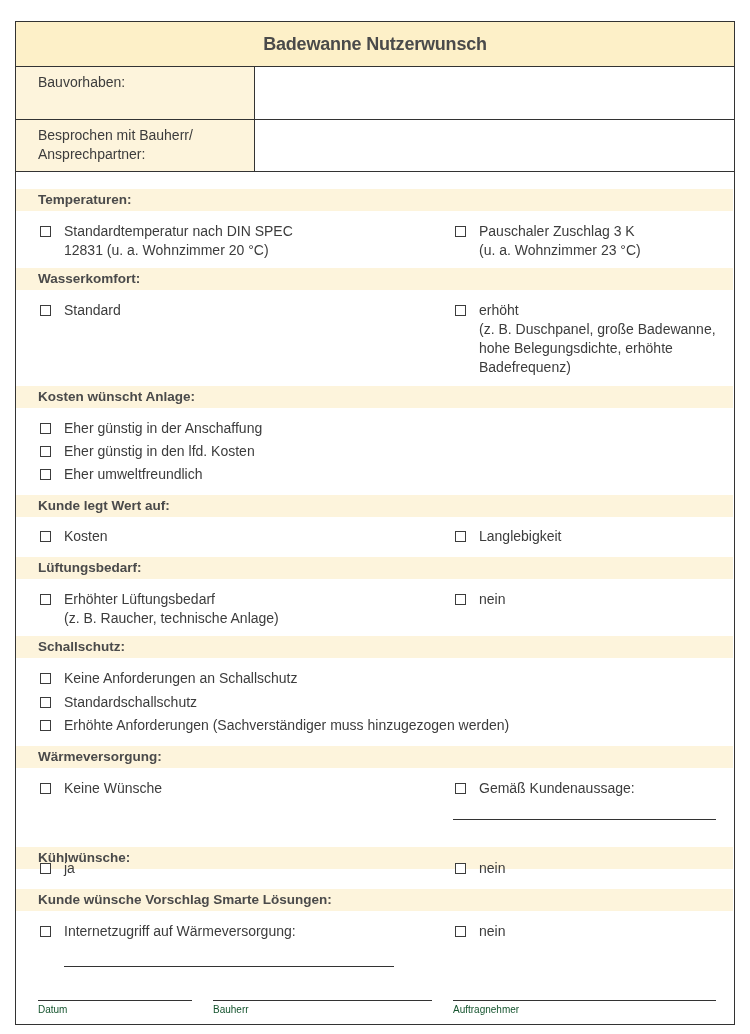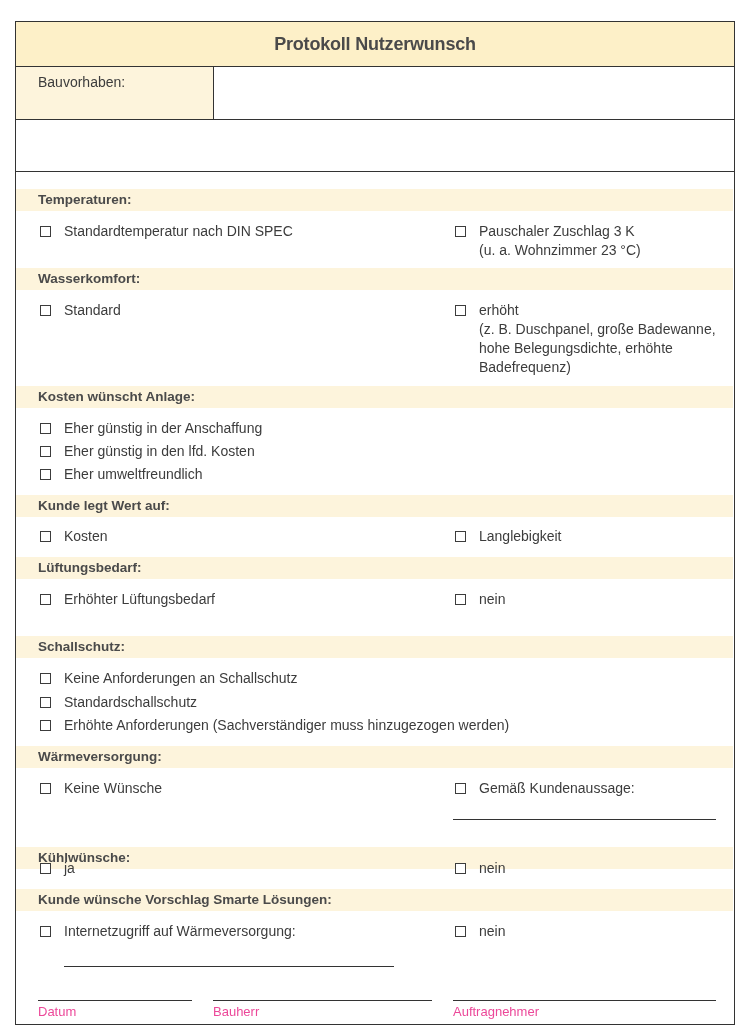--- a/index.html
+++ b/index.html
@@ -2,50 +2,54 @@
 <html><head>
 <meta charset="utf-8">
 <style>
   html, body { margin:0; padding:0; background:#ffffff; }
   body { width:750px; height:1034px; position:relative; font-family:"Liberation Sans", sans-serif; color:#3c3c3c; }
   .frame { position:absolute; left:15px; top:21px; width:720px; height:1004px; border:1.5px solid #333; box-sizing:border-box; background:#fff; }
   .title-bar { height:44px; background:#fdf0c8; border-bottom:1.5px solid #333; display:flex; align-items:center; justify-content:center; font-family:"Liberation Sans", sans-serif; font-weight:bold; font-size:18px; color:#4a4a4a; letter-spacing:-0.2px; }
   .info-row { display:flex; border-bottom:1.5px solid #333; box-sizing:border-box; }
   .info-row.r1 { height:53px; }
   .info-row.r2 { height:52px; }
-  .info-label { width:198px; background:#fdf4dc; border-right:1.5px solid #333; box-sizing:border-box; padding:6px 0 0 22px; font-size:14px; line-height:19px; color:#3c3c3c; }
+  .info-label { width:239px; background:#fdf4dc; border-right:1.5px solid #333; box-sizing:border-box; padding:6px 0 0 22px; font-size:14px; line-height:19px; color:#3c3c3c; }
   .info-value { flex:1; }
   .body-area { position:relative; }
   .section-head { position:absolute; left:0; width:717px; height:22px; background:#fdf4dc; font-weight:bold; font-size:13.5px; color:#4a4a4a; padding-left:22px; line-height:22px; box-sizing:border-box; }
   .opt { position:absolute; font-size:14px; line-height:19px; color:#3c3c3c; }
   .cb { position:absolute; width:9px; height:9px; border:1.3px solid #3c3c3c; background:#fff; }
   .opt .txt { position:absolute; left:26px; top:0; white-space:nowrap; }
   .line { position:absolute; height:0; border-top:1.3px solid #333; }
-  .sig-label { position:absolute; font-size:13px; color:#ec4899; }
+  .sig-label { position:absolute; font-size:10px; color:#14532d; }
 </style>
 </head>
 <body>
 
 <div class="frame">
-  <div class="title-bar">Protokoll Nutzerwunsch</div>
+  <div class="title-bar">Badewanne Nutzerwunsch</div>
 
   <div class="info-row r1">
     <div class="info-label">Bauvorhaben:</div>
     <div class="info-value"></div>
   </div>
   <div class="info-row r2">
+    <div class="info-label">
+      <div>Besprochen mit Bauherr/</div>
+      <div>Ansprechpartner:</div>
+    </div>
     <div class="info-value"></div>
   </div>
 
   <div class="body-area">
 
     <div class="section-head" style="top:17px">Temperaturen:</div>
     <div class="opt" style="left:22px; top:50px">
       <span class="cb" style="left:2px; top:4px"></span>
-      <span class="txt"><span>Standardtemperatur nach DIN SPEC</span><br></span>
+      <span class="txt"><span>Standardtemperatur nach DIN SPEC</span><br><span>12831 (u. a. Wohnzimmer 20 °C)</span></span>
     </div>
     <div class="opt" style="left:437px; top:50px">
       <span class="cb" style="left:2px; top:4px"></span>
       <span class="txt"><span>Pauschaler Zuschlag 3 K</span><br><span>(u. a. Wohnzimmer 23 °C)</span></span>
     </div>
 
     <div class="section-head" style="top:96px">Wasserkomfort:</div>
     <div class="opt" style="left:22px; top:129px">
       <span class="cb" style="left:2px; top:4px"></span>
       <span class="txt">Standard</span>
@@ -75,21 +79,21 @@
       <span class="txt">Kosten</span>
     </div>
     <div class="opt" style="left:437px; top:355px">
       <span class="cb" style="left:2px; top:4px"></span>
       <span class="txt">Langlebigkeit</span>
     </div>
 
     <div class="section-head" style="top:385px">Lüftungsbedarf:</div>
     <div class="opt" style="left:22px; top:418px">
       <span class="cb" style="left:2px; top:4px"></span>
-      <span class="txt"><span>Erhöhter Lüftungsbedarf</span><br></span>
+      <span class="txt"><span>Erhöhter Lüftungsbedarf</span><br><span>(z. B. Raucher, technische Anlage)</span></span>
     </div>
     <div class="opt" style="left:437px; top:418px">
       <span class="cb" style="left:2px; top:4px"></span>
       <span class="txt">nein</span>
     </div>
 
     <div class="section-head" style="top:464px">Schallschutz:</div>
     <div class="opt" style="left:22px; top:497px">
       <span class="cb" style="left:2px; top:4px"></span>
       <span class="txt">Keine Anforderungen an Schallschutz</span>

